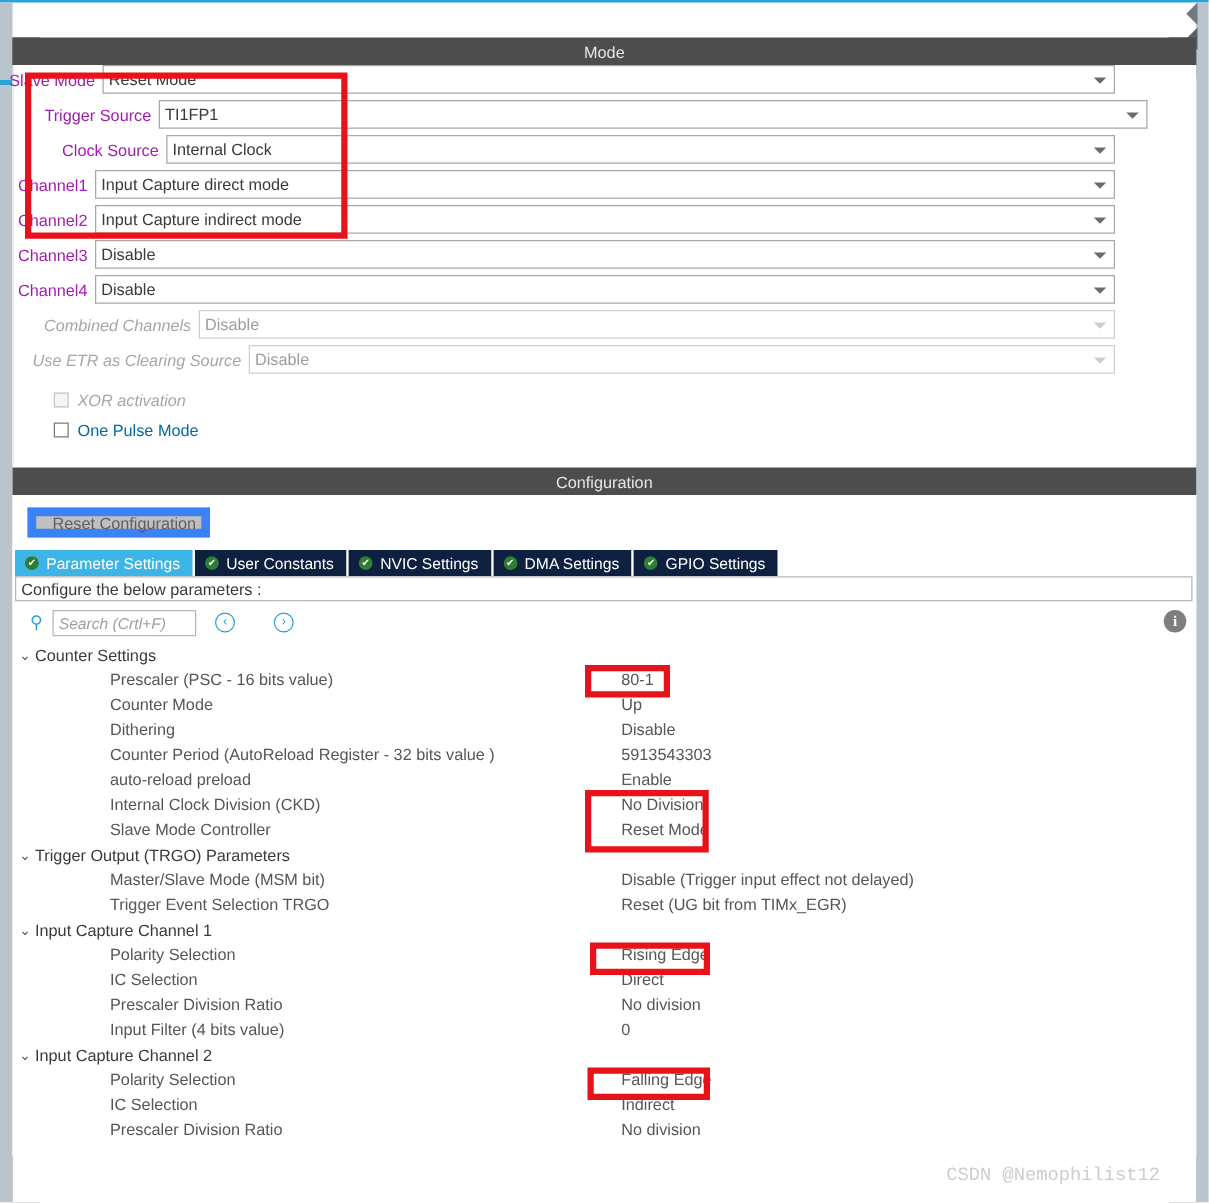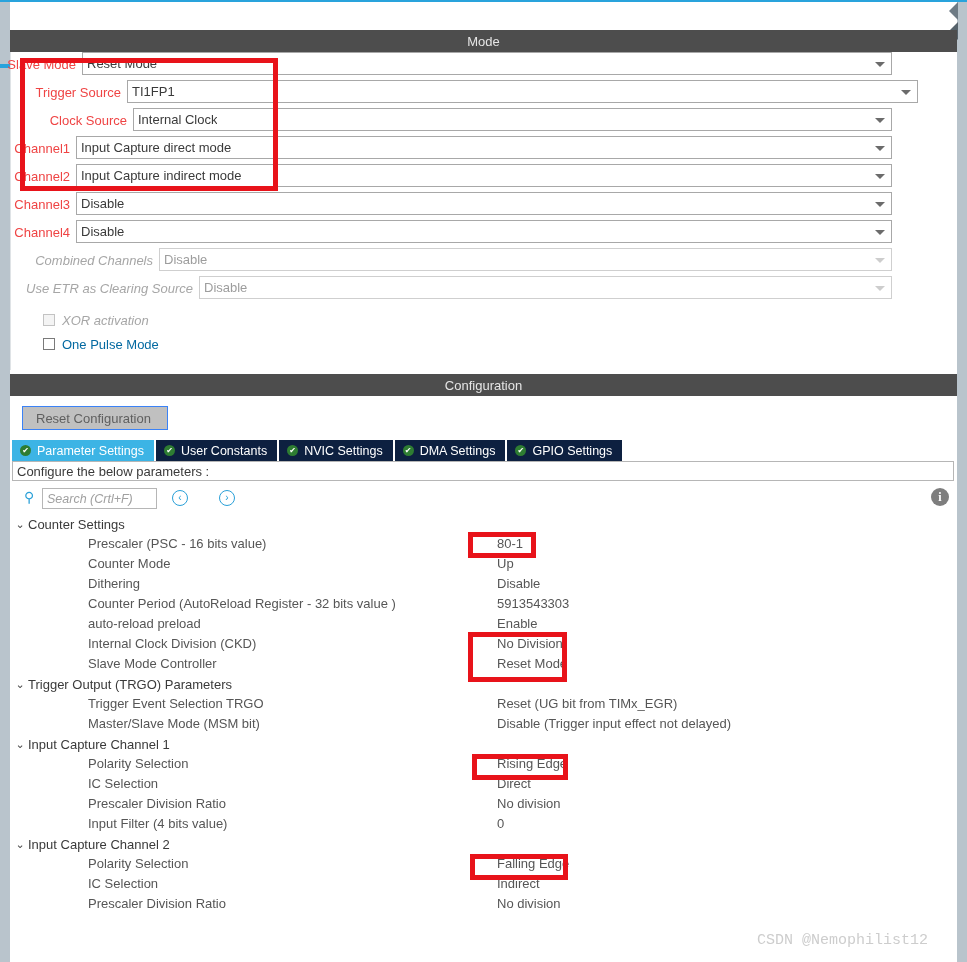--- a/index.html
+++ b/index.html
@@ -78,21 +78,21 @@
 
   
   .mode-panel {
     position: absolute; left: 10px; top: 52px; width: 947px; height: 318px;
     background: #ffffff; border-left: 1px solid #dfe3e6;
   }
   .mode-row {
     position: absolute; left: 0; width: 947px; height: 28px;
   }
   .mode-label {
-    position: absolute; top: 5px; font-size: 13px; color: #ef4444;
+    position: absolute; top: 5px; font-size: 13px; color: #a21caf;
     white-space: nowrap;
   }
   .mode-label.dis { color: #a6a6a6; font-style: italic; }
   .combo {
     position: absolute; top: 0; height: 23px;
     border: 1px solid #a8a8a8;
     background: #ffffff;
     display: flex; align-items: center;
   }
   .combo.dis { border-color: #cfcfcf; }
@@ -125,21 +125,21 @@
   .cb-label.dis { color: #a6a6a6; font-style: italic; }
 
   
   .config-panel {
     position: absolute; left: 10px; top: 396px; width: 947px; height: 566px;
     background: #ffffff;
   }
   .reset-btn {
     position: absolute; left: 12px; top: 10px;
     width: 146px; height: 24px;
-    background: #c0c0c0; border: 1px solid #3b82f6;
+    background: #c0c0c0; border: 7px solid #3b82f6;
     color: #5f5f5f; font-size: 13px;
     display: flex; align-items: center; padding-left: 13px;
   }
   .tabbar {
     position: absolute; left: 2px; top: 44px; height: 21px;
     display: flex; align-items: stretch;
   }
   .tab {
     display: flex; align-items: center; gap: 6px;
     padding: 0 10px 0 8px;
@@ -391,26 +391,26 @@
         </div>
         <div class="param-row">
           <span class="param-name">Slave Mode Controller</span>
           <span class="param-val">Reset Mode</span>
         </div>
         <div class="group-row">
           <span class="chev">⌄</span>
           <span>Trigger Output (TRGO) Parameters</span>
         </div>
         <div class="param-row">
+          <span class="param-name">Master/Slave Mode (MSM bit)</span>
+          <span class="param-val">Disable (Trigger input effect not delayed)</span>
+        </div>
+        <div class="param-row">
           <span class="param-name">Trigger Event Selection TRGO</span>
           <span class="param-val">Reset (UG bit from TIMx_EGR)</span>
-        </div>
-        <div class="param-row">
-          <span class="param-name">Master/Slave Mode (MSM bit)</span>
-          <span class="param-val">Disable (Trigger input effect not delayed)</span>
         </div>
         <div class="group-row">
           <span class="chev">⌄</span>
           <span>Input Capture Channel 1</span>
         </div>
         <div class="param-row">
           <span class="param-name">Polarity Selection</span>
           <span class="param-val">Rising Edge</span>
         </div>
         <div class="param-row">

